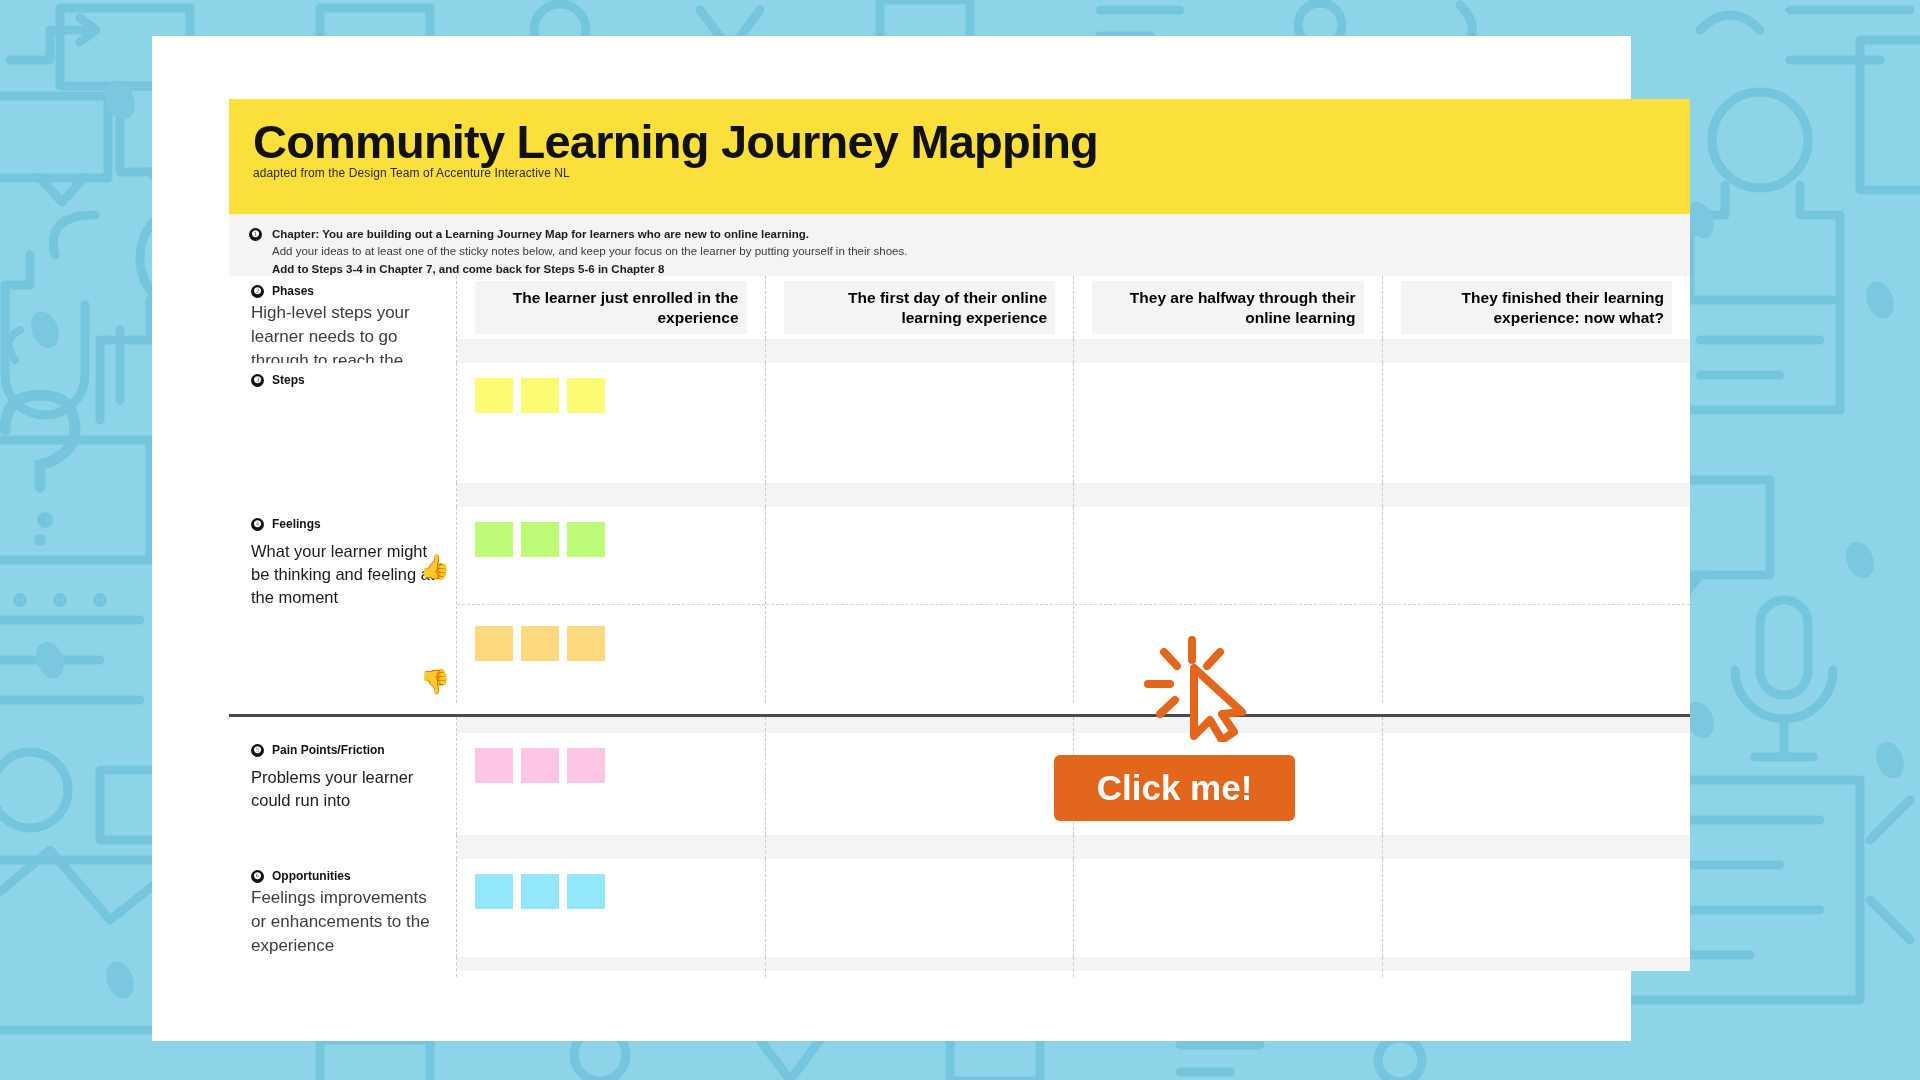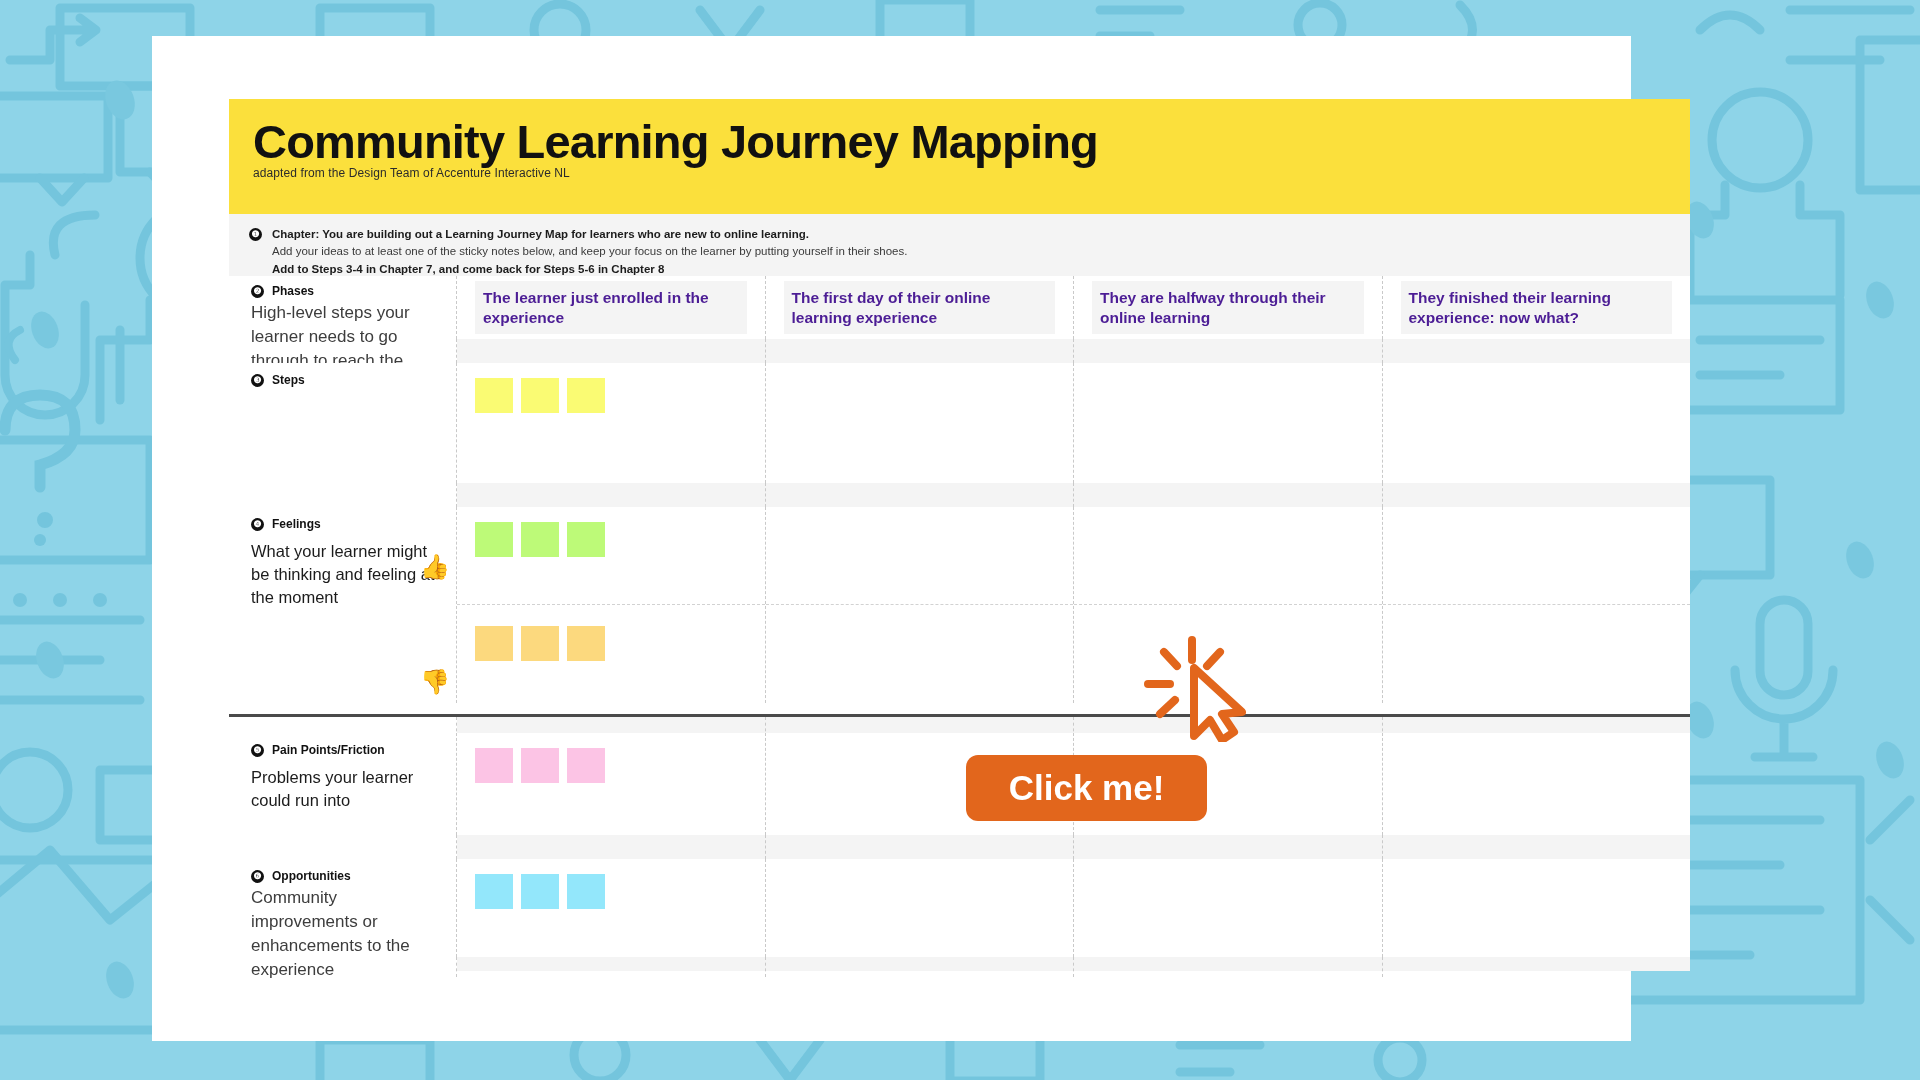--- a/index.html
+++ b/index.html
@@ -83,22 +83,22 @@
   .row-label-title { font-size: 12px; font-weight: bold; color: #111; }
   .row-label-small { font-size: 17px; color: #3d3d3d; line-height: 1.42; margin-top: 3px; }
   .row-label-big   { font-size: 16.5px; color: #1c1c1c; line-height: 1.38; margin-top: 9px; }
 
   
   .row-phases { height: 63px; background: #ffffff; align-items: flex-start; }
   .row-phases .label-cell { padding-top: 8px; height: 63px; }
   .phase-chip {
     background: #f4f4f4; height: 53px;
     display: flex; align-items: center; justify-content: center;
-    text-align: left; padding: 0 8px;
-    font-size: 15.5px; font-weight: bold; color: #4c1d95; line-height: 1.26;
+    text-align: right; padding: 0 8px;
+    font-size: 15.5px; font-weight: bold; color: #000000; line-height: 1.26;
   }
   .row-phases .col-cell { padding: 5px 18px; }
 
   .spacer-row { height: 24px; background: #f4f4f4; display: flex; }
   .spacer-row .label-cell { background: #ffffff; }
   .white-gap { height: 11px; background: #ffffff; }
 
   
   .row-steps        { height: 120px; }
   .row-feelings     { height: 196px; }
@@ -122,23 +122,23 @@
   .thumb {
     position: absolute; font-size: 24px; line-height: 1; color: #111;
   }
   .thumb-up   { right: 6px;  top: 48px; }
   .thumb-down { right: 6px;  top: 163px; }
 
   .heavy-divider { height: 3px; background: #4a4a4a; width: 1461px; }
 
   
   .click-btn {
-    position: absolute; left: 966px; top: 755px;
+    position: absolute; left: 1054px; top: 755px;
     width: 241px; height: 66px;
-    background: #e2661c; border: none; border-radius: 12px;
+    background: #e2661c; border: none; border-radius: 6px;
     color: #ffffff; font-size: 35px; font-weight: bold;
     font-family: "Liberation Sans", sans-serif;
     cursor: pointer;
     display: flex; align-items: center; justify-content: center;
   }
   .cursor-icon { position: absolute; left: 1140px; top: 632px; }
 </style>
 </head>
 <body style="background: rgb(142, 212, 232);">
 
@@ -385,21 +385,21 @@
       <div class="col-cell"></div>
       <div class="col-cell"></div>
     </div>
 
     <div class="row row-opportunities">
       <div class="label-cell">
         <div class="row-label-head">
           <span class="num">❻</span>
           <span class="row-label-title">Opportunities</span>
         </div>
-        <div class="row-label-small">Community improvements or enhancements to the experience</div>
+        <div class="row-label-small">Feelings improvements or enhancements to the experience</div>
       </div>
       <div class="col-cell">
         <div class="notes">
           <div class="note n-opp" style="background: rgb(147, 231, 251);"></div>
           <div class="note n-opp" style="background: rgb(147, 231, 251);"></div>
           <div class="note n-opp" style="background: rgb(147, 231, 251);"></div>
         </div>
       </div>
       <div class="col-cell"></div>
       <div class="col-cell"></div>

